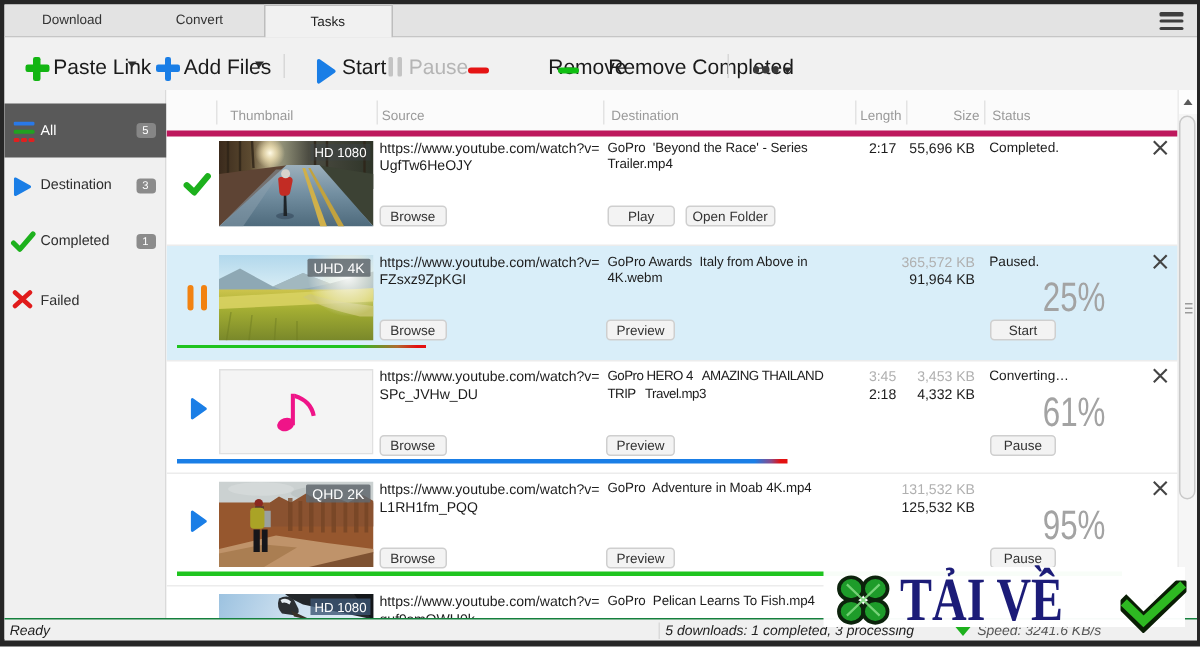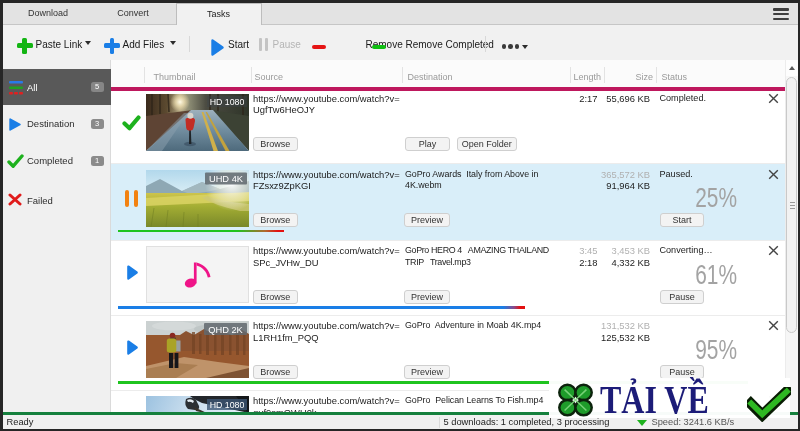--- a/index.html
+++ b/index.html
@@ -8,21 +8,21 @@
 #win{position:absolute;left:2.5px;top:3px;width:795px;height:423px;background:#f1f1f1;}
 .abs{position:absolute;}
 
 #tabbar{position:absolute;left:0;top:0;width:795px;height:21px;background:#e3e3e3;border-bottom:1px solid #c6c6c6;}
 .tab{position:absolute;top:0;height:21px;line-height:21px;text-align:center;font-size:9px;color:#333;}
 #tabactive{position:absolute;left:173px;top:0;width:86px;height:22px;background:#f1f1f1;border:1px solid #bdbdbd;border-bottom:none;box-sizing:border-box;line-height:21px;text-align:center;font-size:9px;color:#222;}
 #burger{position:absolute;right:9px;top:5px;width:16px;height:13px;}
 #burger div{height:2.6px;background:#3e3e3e;margin-bottom:2.2px;border-radius:1px;}
 
 #toolbar{position:absolute;left:0;top:22px;width:795px;height:35px;background:#f1f1f1;}
-.tbtext{position:absolute;top:2px;height:35px;line-height:35px;font-size:10px;color:#1a1a1a;}
+.tbtext{position:absolute;top:2px;height:35px;line-height:35px;font-size:14px;color:#1a1a1a;}
 .tbgray{color:#b5b5b5;}
 .vsep{position:absolute;top:11px;height:16px;width:1px;background:#d8d8d8;}
 .plus{position:absolute;top:12.5px;width:16px;height:16px;background:transparent !important;}
 .plus:before{content:"";position:absolute;left:0;top:5.8px;width:16px;height:4.4px;border-radius:1.5px;background:currentColor;}
 .plus:after{content:"";position:absolute;left:5.8px;top:0;width:4.4px;height:16px;border-radius:1.5px;background:currentColor;}
 .dda{position:absolute;top:15.5px;width:0;height:0;border-left:3.5px solid transparent;border-right:3.5px solid transparent;border-top:4px solid #2c2c2c;}
 .pill{position:absolute;top:19.5px;height:4px;width:14.5px;border-radius:2px;}
 
 #content{position:absolute;left:0;top:57px;width:795px;height:352px;}
 #sidebar{position:absolute;left:0;top:0;width:107px;height:352px;background:#f0f0f0;border-right:1px solid #dadada;}
@@ -44,21 +44,21 @@
 .sizecol{position:absolute;left:469.5px;top:5.2px;width:70px;font-size:9.4px;line-height:11.4px;color:#1c1c1c;text-align:right;}
 .statcol{position:absolute;left:549px;top:5.2px;white-space:nowrap;width:110px;font-size:9.1px;line-height:11.4px;color:#1c1c1c;}
 .gray{color:#b0b0b0;}
 .pct{position:absolute;left:526.5px;top:20.5px;width:100px;text-align:right;font-size:27.5px;line-height:28px;color:#a3a3a3;transform:scaleX(0.76);transform-origin:100% 50%;}
 .btn{position:absolute;height:14px;background:#f3f3f3;border:1px solid #cfcfcf;border-radius:3px;box-sizing:border-box;font-size:9px;color:#333;text-align:center;line-height:12px;}
 .xbtn{position:absolute;left:657px;top:5px;width:11px;height:11px;}
 .thumb{position:absolute;left:35.5px;top:6px;width:103px;height:57px;box-sizing:border-box;}
 .pline{position:absolute;left:7px;top:66.3px;height:2.4px;}
 .ricon{position:absolute;left:12px;}
 
-#statusbar{position:absolute;left:0;top:409px;width:795px;height:14px;background:#f0f0f0;border-top:3px solid #15803d;font-size:9.3px;color:#222;}
+#statusbar{position:absolute;left:0;top:409px;width:795px;height:14px;background:#f0f0f0;border-top:1px solid #15803d;font-size:9.3px;color:#222;font-style:italic;}
 #statusbar .ssep{position:absolute;top:2px;height:11px;width:1px;background:#dadada;}
 
 #wm{position:absolute;left:549px;top:377.5px;width:241px;height:40px;background:rgba(255,255,255,0.97);}
 #wmtext{position:absolute;left:51px;top:0px;width:180px;font-family:"Liberation Serif",serif;font-weight:bold;font-size:41px;line-height:42px;color:#1c1c78;transform:scaleX(0.78);transform-origin:0 50%;}
 </style>
 </head>
 <body>
 <div id="win">
 
   <div id="tabbar">
@@ -194,20 +194,21 @@
 <polygon points="55.5,18 57.5,18 72,57 67.5,57" fill="#d0b04a"></polygon>
 <polygon points="59.5,18 61,18 83.5,57 79.5,57" fill="#c2a23e"></polygon>
 <ellipse cx="44" cy="50" rx="6" ry="2.2" fill="#3c5264" opacity="0.75"></ellipse>
 <path d="M43.2 35 L43 50 L45.4 50 L44.8 35 Z" fill="#1e2428"></path>
 <path d="M39.5 26 Q39 24.5 41 24 L47.5 24 Q49.5 24.8 49 27 L47.5 34 Q47 36.5 44.5 36.5 L42.5 36.5 Q40.5 36.3 40.2 34 Z" fill="#c22c24"></path>
 <circle cx="44.4" cy="21.8" r="3" fill="#d8d4cc"></circle>
 <rect x="61" y="2" width="40" height="11" fill="#3c444c" opacity="0.38"></rect>
 <text x="81" y="10.8" font-family="Liberation Sans" font-size="8.8" fill="#fff" text-anchor="middle">HD 1080</text>
 </svg>
 <div class="url">https://www.youtube.com/watch?v=<br>UgfTw6HeOJY</div>
+<div class="dest">GoPro&nbsp; 'Beyond the Race' - Series<br>Trailer.mp4</div>
 <div class="lencol">2:17</div>
 <div class="sizecol">55,696 KB</div>
 <div class="statcol">Completed.</div>
 <div class="btn" style="left:142.5px;top:49.5px;width:44.5px;">Browse</div>
 <div class="btn" style="left:294.5px;top:49.5px;width:45px;">Play</div>
 <div class="btn" style="left:346px;top:49.5px;width:60.5px;">Open Folder</div>
 <svg class="xbtn" width="11" height="11" viewBox="0 0 11 11">
             <path d="M1.2 1.2 L9.8 9.8 M9.8 1.2 L1.2 9.8" stroke="#444" stroke-width="1.4" fill="none"></path>
           </svg>
 </div>

